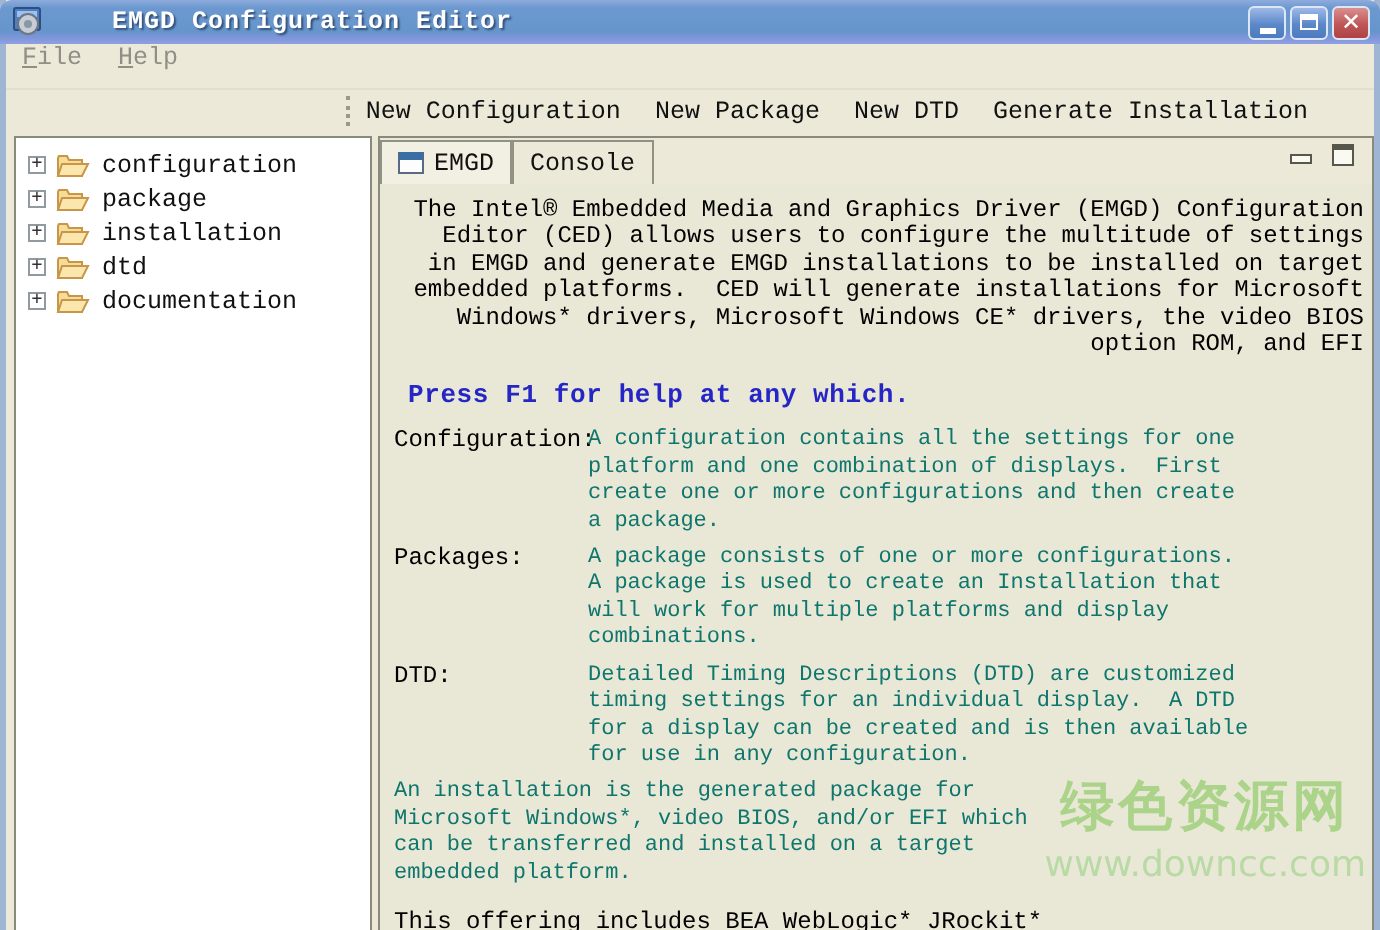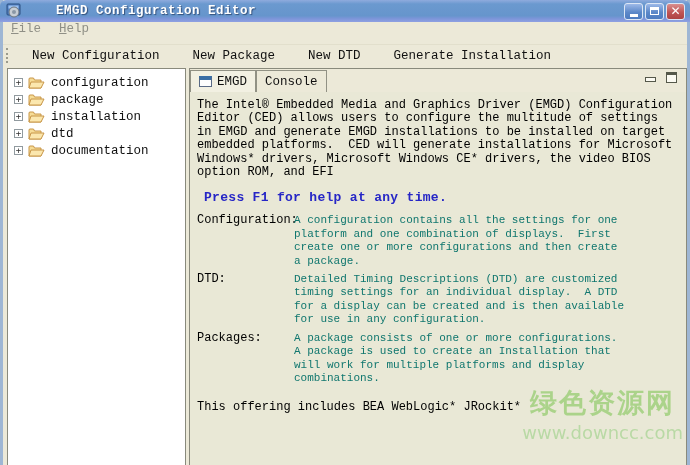--- a/index.html
+++ b/index.html
@@ -23,21 +23,21 @@
   .glyph-min{display:block;width:8px;height:3px;background:#fff;margin-top:8px;}
   .glyph-max{display:block;width:9px;height:8px;box-sizing:border-box;
     border:1px solid #fff;border-top:3px solid #fff;background:transparent;}
   .glyph-x{font-weight:bold;font-size:12px;font-family:"DejaVu Sans",sans-serif;}
   
   .menubar{position:absolute;left:0;right:0;top:22px;height:22px;display:flex;
     padding-left:8px;gap:18px;border-bottom:1px solid #e2dfcc;}
   .menu-item{color:#8f8f86;font-size:12.5px;cursor:default;}
   .menu-item u{text-decoration:underline;}
   .toolbar{position:absolute;left:0;right:16px;top:45px;height:21px;display:flex;
-    align-items:center;gap:16px;}
+    align-items:center;gap:0;justify-content:flex-end;}
   .grip{width:2px;height:15px;margin:0 6px 0 3px;border-left:2px dotted #9a9a8c;}
   .tool-item{color:#111;font-size:12.5px;margin-right:17px;cursor:default;white-space:nowrap;}
   
   .main{position:absolute;left:0;right:0;top:66px;bottom:0;}
   .tree-panel{position:absolute;left:4px;top:2px;width:179px;bottom:-1px;
     background:#ffffff;border:1px solid #898a7c;box-sizing:border-box;padding-top:5px;}
   .tree-row{display:flex;align-items:center;height:17px;padding-left:6px;cursor:default;}
   .expander{width:9px;height:9px;box-sizing:border-box;border:1px solid #919a9f;
     background:#fff;color:#333;font-size:9px;line-height:7px;text-align:center;
     flex:none;margin-right:5px;font-family:"DejaVu Sans Mono",monospace;}
@@ -54,21 +54,21 @@
   .tab-icon{width:13px;height:11px;box-sizing:border-box;border:1px solid #5a6a85;
     background:#fdfdfd;border-top:4px solid #3a6ea5;flex:none;}
   .view-controls{position:absolute;right:9px;top:6px;display:flex;gap:10px;align-items:center;}
   .vc-min{width:11px;height:5px;box-sizing:border-box;border:1px solid #55584a;
     background:#fbfaf2;}
   .vc-max{width:11px;height:11px;box-sizing:border-box;border:1px solid #55584a;
     border-top:3px solid #55584a;background:#fbfaf2;margin-top:-3px;}
   
   .content{position:absolute;left:0;right:0;top:23px;bottom:0;background:#e9e8d6;
     padding:7px 4px 0 7px;overflow:hidden;}
-  .para{font-size:12px;line-height:13.4px;white-space:pre;color:#000;}
+  .para{font-size:12px;line-height:13.4px;white-space:pre;color:#000;text-align:right;}
   .banner{color:#2626c6;font-weight:bold;font-size:13px;margin:11px 0 9px 7px;
     letter-spacing:.3px;white-space:nowrap;}
   .def-row{display:flex;margin-bottom:5px;}
   .def-term{width:97px;flex:none;font-size:12px;line-height:13.4px;color:#000;}
   .def-text{font-size:11px;line-height:13.4px;white-space:pre;color:#0f766e;}
   .footer-line{margin-top:10px;font-size:12px;color:#000;white-space:pre;}
   
   .watermark{position:absolute;right:4px;bottom:22px;text-align:center;opacity:.8;
     pointer-events:none;}
   .wm-cn{font-family:"DejaVu Sans",sans-serif;font-weight:bold;font-size:27px;
@@ -187,44 +187,48 @@
           <span class="vc-max"></span>
         </span>
       </div>
       <div class="content">
         <div class="para">The Intel® Embedded Media and Graphics Driver (EMGD) Configuration
 Editor (CED) allows users to configure the multitude of settings
 in EMGD and generate EMGD installations to be installed on target
 embedded platforms.  CED will generate installations for Microsoft
 Windows* drivers, Microsoft Windows CE* drivers, the video BIOS
 option ROM, and EFI</div>
-        <div class="banner">Press F1 for help at any time.</div>
+        <div class="banner">Press F1 for help at any which.</div>
         <div id="defs">
             <div class="def-row">
               <div class="def-term">Configuration:</div>
               <div class="def-text">A configuration contains all the settings for one
 platform and one combination of displays.  First
 create one or more configurations and then create
 a package.</div>
             </div>
             <div class="def-row">
+              <div class="def-term">Packages:</div>
+              <div class="def-text">A package consists of one or more configurations.
+A package is used to create an Installation that
+will work for multiple platforms and display
+combinations.</div>
+            </div>
+            <div class="def-row">
               <div class="def-term">DTD:</div>
               <div class="def-text">Detailed Timing Descriptions (DTD) are customized
 timing settings for an individual display.  A DTD
 for a display can be created and is then available
 for use in any configuration.</div>
             </div>
             <div class="def-row">
-              <div class="def-term">Packages:</div>
-              <div class="def-text">A package consists of one or more configurations.
-A package is used to create an Installation that
-will work for multiple platforms and display
-combinations.</div>
-            </div>
-            <div class="def-row">
+              <div class="def-text">An installation is the generated package for
+Microsoft Windows*, video BIOS, and/or EFI which
+can be transferred and installed on a target
+embedded platform.</div>
             </div>
           </div>
         <div class="footer-line">This offering includes BEA WebLogic* JRockit*</div>
       </div>
     </div>
 
   </div>
 
   <div class="watermark">
     <div class="wm-cn">绿色资源网</div>

